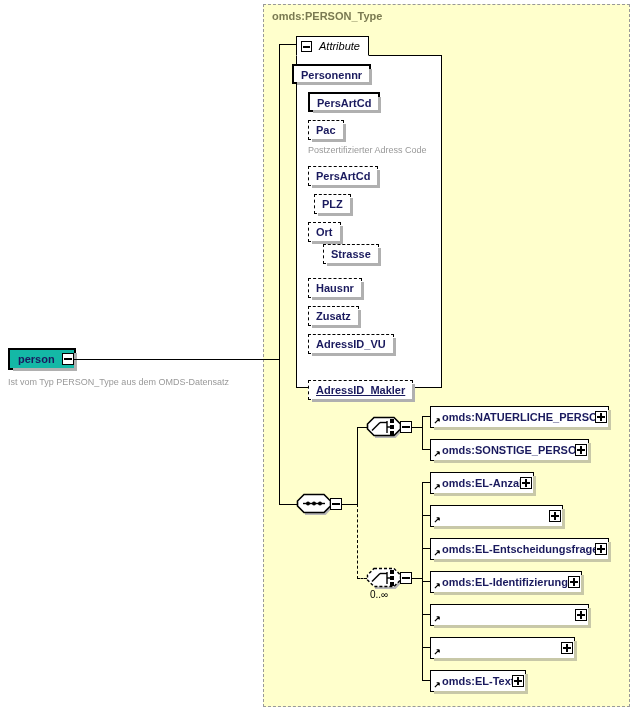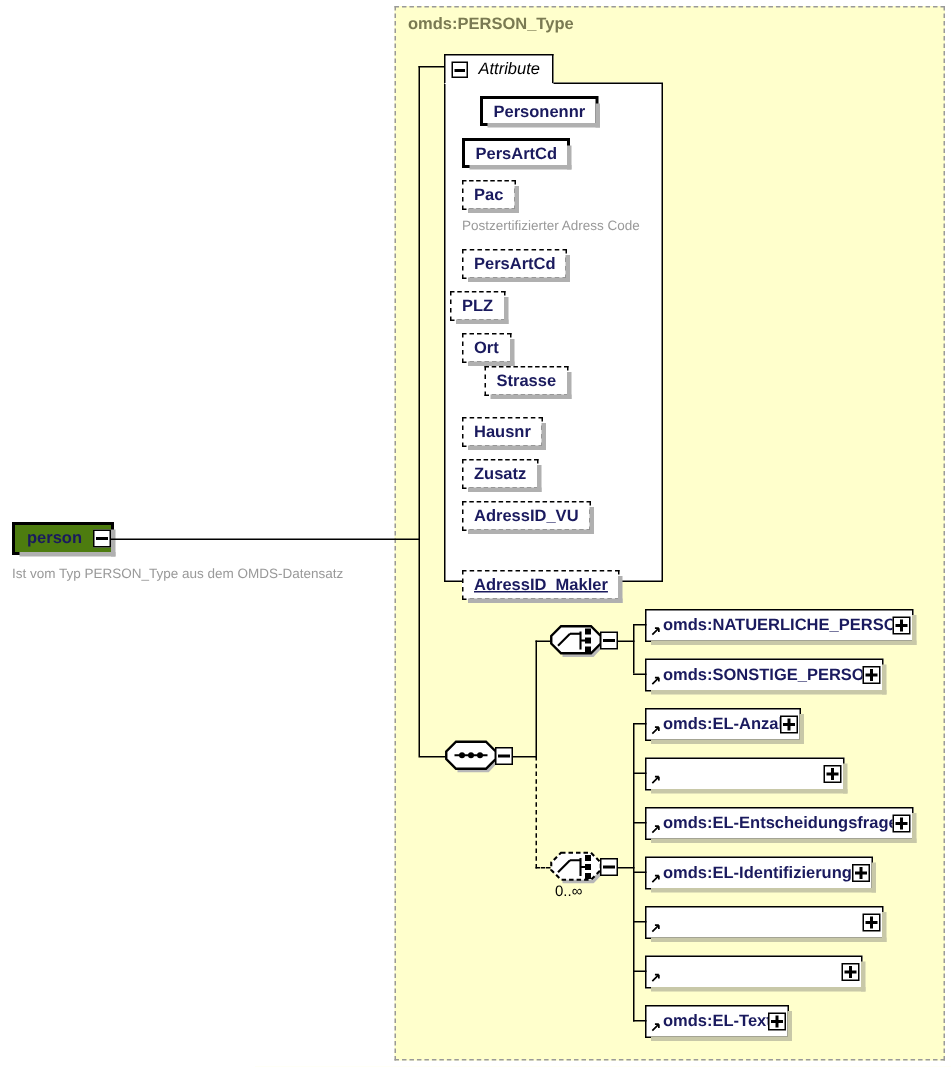--- a/index.html
+++ b/index.html
@@ -123,21 +123,21 @@
     position: absolute;
     font-size: 9px;
     color: #999999;
     white-space: nowrap;
   }
 
   
   .elem-box {
     position: absolute;
     height: 22px;
-    background: #4d7c0f;
+    background: #14b8a6;
     border: 2px solid #000000;
     box-sizing: border-box;
     font-size: 11px;
     font-weight: bold;
     color: #1a1a5e;
     line-height: 18px;
     white-space: nowrap;
   }
   .elem-box .shadow {
     position: absolute;
@@ -286,39 +286,39 @@
 
   <div class="type-container"></div>
   <div class="type-title">omds:PERSON_Type</div>
 
   <div class="attr-panel"></div>
   <div class="attr-tab">
     <span class="collapse-box"></span>
     <span>Attribute</span>
   </div>
 
-  <div class="attr-item req" style="left:320px; top:64px;">
+  <div class="attr-item req" style="left:292px; top:64px;">
     <span>Personennr</span>
     <span class="shadow"></span>
   </div>
   <div class="attr-item req" style="left:308px; top:92px;">
     <span>PersArtCd</span>
     <span class="shadow"></span>
   </div>
   <div class="attr-item opt" style="left:308px; top:120px;">
     <span>Pac</span>
     <span class="shadow"></span>
   </div>
   <div class="attr-anno" style="left:308px; top:145px;">Postzertifizierter Adress Code</div>
 
   <div class="attr-item opt" style="left:308px; top:166px;">
     <span>PersArtCd</span>
     <span class="shadow"></span>
   </div>
-  <div class="attr-item opt" style="left:300px; top:194px;">
+  <div class="attr-item opt" style="left:314px; top:194px;">
     <span>PLZ</span>
     <span class="shadow"></span>
   </div>
   <div class="attr-item opt" style="left:308px; top:222px;text-align:right;">
     <span>Ort</span>
     <span class="shadow"></span>
   </div>
   <div class="attr-item opt" style="left:308px; top:244px;margin-left:15px;">
     <span>Strasse</span>
     <span class="shadow"></span>

